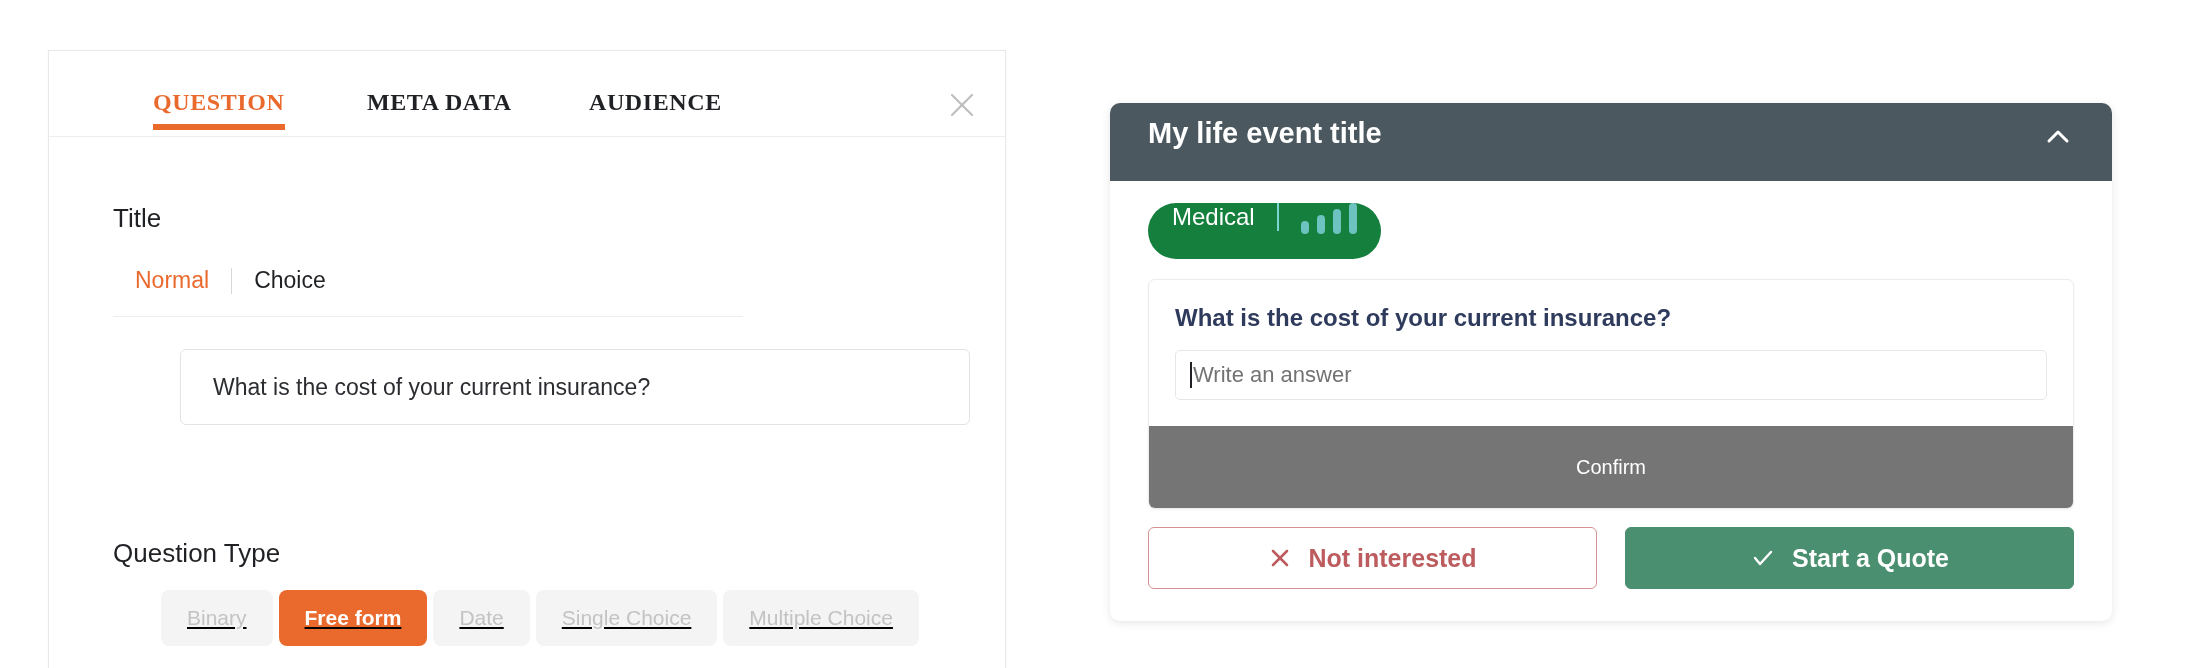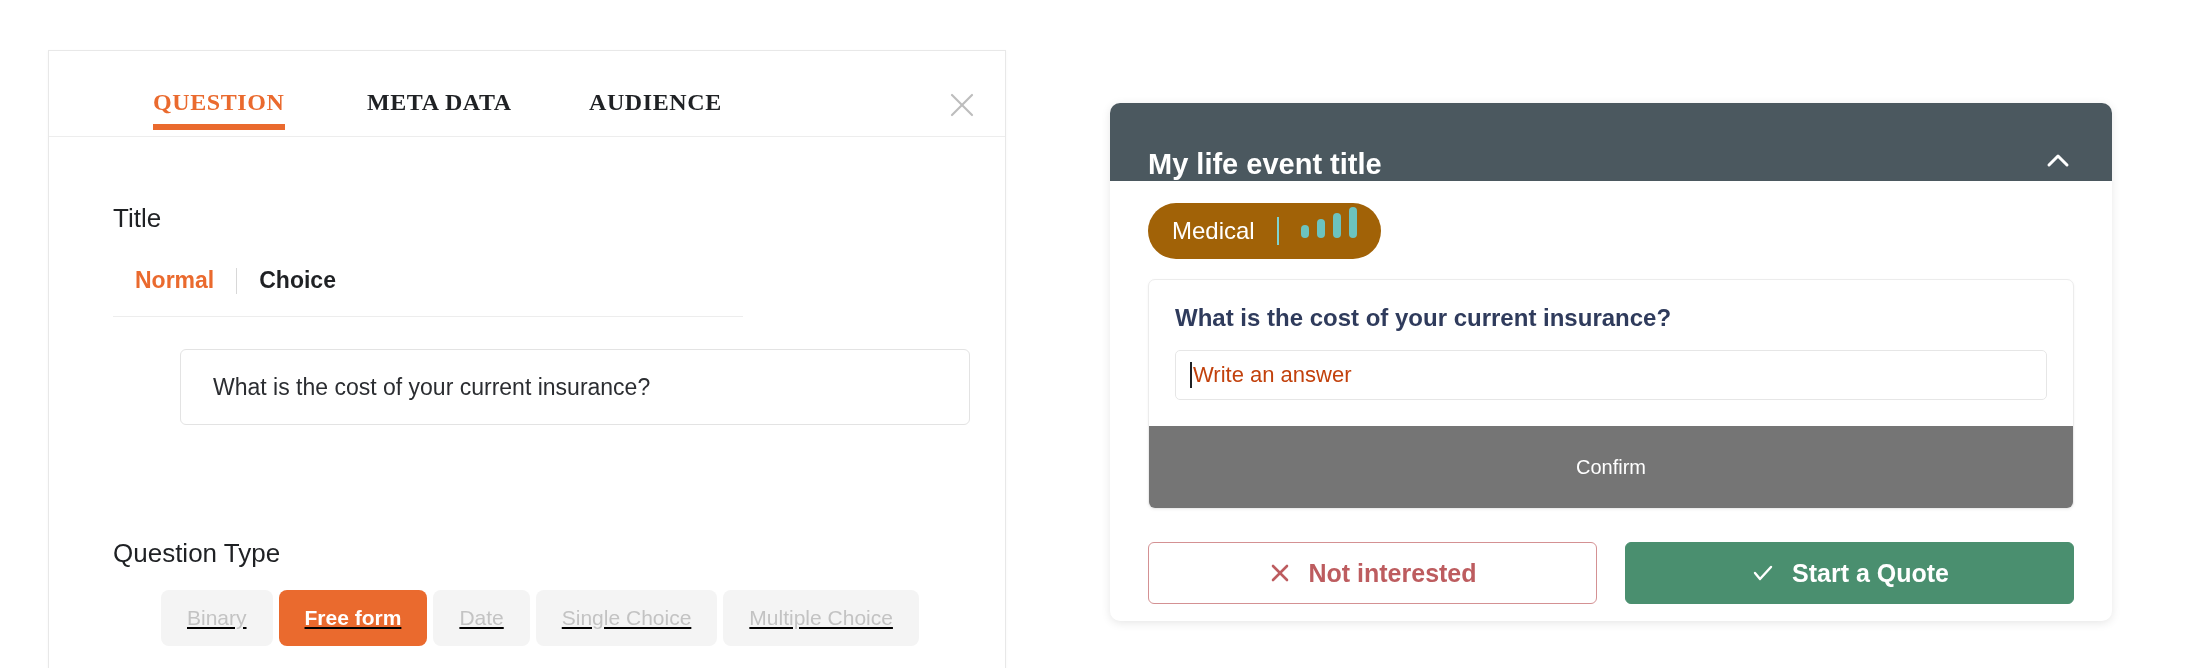--- a/index.html
+++ b/index.html
@@ -83,21 +83,20 @@
   .mode-row {
     position: absolute;
     left: 64px;
     top: 216px;
     width: 630px;
     display: flex;
     align-items: center;
     border-bottom: 1px solid #ededed;
     padding-bottom: 22px;
     box-sizing: border-box;
-    font-weight: bold;
   }
   .mode-item {
     font-size: 23px;
     color: #1f2124;
     cursor: pointer;
     padding: 0 22px;
   }
   .mode-item.active { color: #ea6a2e; }
   .mode-sep {
     width: 1px;
@@ -161,21 +160,21 @@
     height: 518px;
     background: #ffffff;
     border-radius: 10px;
     box-shadow: 0 2px 10px rgba(0,0,0,0.10);
   }
   .preview-header {
     height: 78px;
     background: #4b585f;
     border-radius: 10px 10px 0 0;
     display: flex;
-    align-items: flex-end;
+    align-items: flex-start;
     justify-content: space-between;
     padding: 14px 34px 0 38px;
     box-sizing: border-box;
   }
   .preview-title {
     color: #ffffff;
     font-size: 29px;
     font-weight: bold;
   }
   .chevron-btn {
@@ -186,23 +185,23 @@
     align-items: center;
     justify-content: center;
   }
 
   .preview-body {
     padding: 22px 38px 0 38px;
   }
 
   .badge {
     display: inline-flex;
-    align-items: center;
+    align-items: flex-start;
     height: 56px;
-    background: #a16207;
+    background: #15803d;
     border-radius: 28px;
     overflow: hidden;
   }
   .badge-label {
     display: flex;
     align-items: center;
     padding: 0 22px 0 24px;
     color: #ffffff;
     font-size: 24px;
     border-right: 2px solid #7fd4d0;
@@ -252,21 +251,21 @@
     padding-left: 14px;
     cursor: text;
   }
   .caret {
     width: 2px;
     height: 26px;
     background: #1f2124;
   }
   .answer-placeholder {
     font-size: 22px;
-    color: #c2410c;
+    color: #737373;
     margin-left: 1px;
   }
   .confirm-btn {
     display: block;
     width: 100%;
     height: 82px;
     border: none;
     background: #757575;
     color: #ffffff;
     font-size: 20px;
@@ -285,21 +284,20 @@
     border-radius: 6px;
     font-size: 25px;
     font-family: "Liberation Sans", sans-serif;
     font-weight: bold;
     display: flex;
     align-items: center;
     justify-content: center;
     gap: 16px;
     cursor: pointer;
     box-sizing: border-box;
-    margin-top: 15px;
   }
   .act-btn.decline {
     background: #ffffff;
     border: 1px solid #d49193;
     color: #bd5c5f;
   }
   .act-btn.accept {
     background: #4a8f6f;
     border: 1px solid #4a8f6f;
     color: #ffffff;

